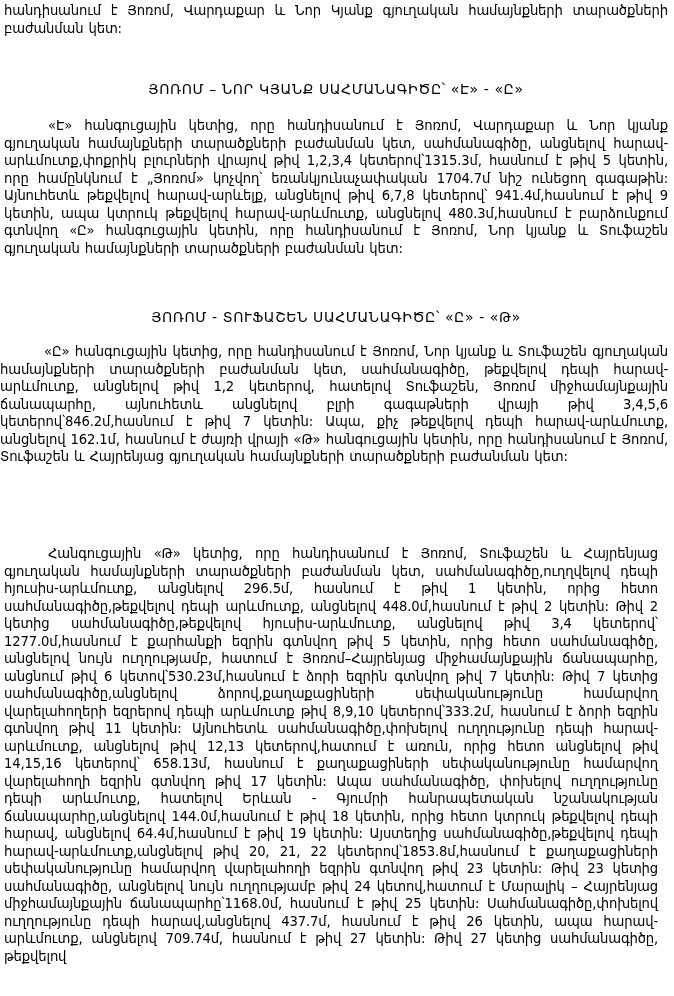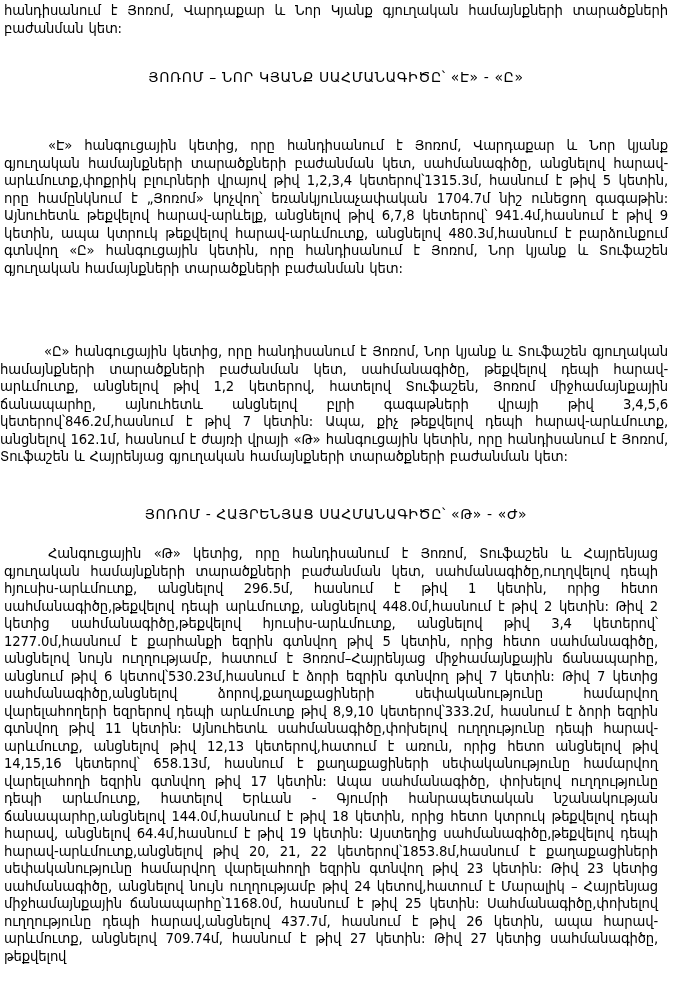--- a/index.html
+++ b/index.html
@@ -32,39 +32,39 @@
       letter-spacing: -0.15px;
       word-spacing: 1px;
     }
     .para.indent {
       text-indent: 44px;
     }
     .heading {
       font-size: 14px;
       line-height: 18px;
       text-align: center;
-      margin: 0;
+      margin: 12px;
       letter-spacing: 0.6px;
       font-weight: normal;
       text-transform: uppercase;
     }
     #p0 { position: absolute; top: 2px; left: 4px; right: 6px; }
     #h1 { position: absolute; top: 68px; left: 4px; right: 6px; }
-    #p1 { position: absolute; top: 117px; left: 4px; right: 6px; margin-top: 20px; }
+    #p1 { position: absolute; top: 117px; left: 4px; right: 6px; }
     #h2 { position: absolute; top: 296px; left: 4px; right: 6px; }
     #p2 { position: absolute; top: 343px; left: 0; right: 6px; }
     #h3 { position: absolute; top: 505px; left: 4px; right: 6px; }
     #p3 { position: absolute; top: 545px; left: 4px; right: 16px; }
   </style>
 </head>
 <body>
 
 <div class="page">
   <p id="p0" class="para">հանդիսանում է Յոռոմ, Վարդաքար և Նոր Կյանք գյուղական համայնքների տարածքների բաժանման կետ:</p>
 
   <h2 id="h1" class="heading">ՅՈՌՈՄ – ՆՈՐ ԿՅԱՆՔ ՍԱՀՄԱՆԱԳԻԾԸ՝ «Է» - «Ը»</h2>
   <p id="p1" class="para indent">«Է» հանգուցային կետից, որը հանդիսանում է Յոռոմ, Վարդաքար և Նոր կյանք գյուղական համայնքների տարածքների բաժանման կետ, սահմանագիծը, անցնելով հարավ-արևմուտք,փոքրիկ բլուրների վրայով թիվ 1,2,3,4 կետերով՝1315.3մ, հասնում է թիվ 5 կետին, որը համընկնում է „Յոռոմ» կոչվող՝ եռանկյունաչափական 1704.7մ նիշ ունեցող գագաթին: Այնուհետև թեքվելով հարավ-արևելք, անցնելով թիվ 6,7,8 կետերով՝ 941.4մ,հասնում է թիվ 9 կետին, ապա կտրուկ թեքվելով հարավ-արևմուտք, անցնելով 480.3մ,հասնում է բարձունքում գտնվող «Ը» հանգուցային կետին, որը հանդիսանում է Յոռոմ, Նոր կյանք և Տուֆաշեն գյուղական համայնքների տարածքների բաժանման կետ:</p>
 
+  <h2 id="h2" class="heading">ՅՈՌՈՄ - ՏՈՒՖԱՇԵՆ ՍԱՀՄԱՆԱԳԻԾԸ՝ «Ը» - «Թ»</h2>
   <p id="p2" class="para indent">«Ը» հանգուցային կետից, որը հանդիսանում է Յոռոմ, Նոր կյանք և Տուֆաշեն գյուղական համայնքների տարածքների բաժանման կետ, սահմանագիծը, թեքվելով դեպի հարավ-արևմուտք, անցնելով թիվ 1,2 կետերով, հատելով Տուֆաշեն, Յոռոմ միջհամայնքային ճանապարհը, այնուհետև անցնելով բլրի գագաթների վրայի թիվ 3,4,5,6 կետերով՝846.2մ,հասնում է թիվ 7 կետին: Ապա, քիչ թեքվելով դեպի հարավ-արևմուտք, անցնելով 162.1մ, հասնում է ժայռի վրայի «Թ» հանգուցային կետին, որը հանդիսանում է Յոռոմ, Տուֆաշեն և Հայրենյաց գյուղական համայնքների տարածքների բաժանման կետ:</p>
 
-  <h2 id="h3" class="heading">ՅՈՌՈՄ - ՀԱՅՐԵՆՅԱՑ ՍԱՀՄԱՆԱԳԻԾԸ՝ «Թ» - «Ժ»</h2>
   <p id="p3" class="para indent">Հանգուցային «Թ» կետից, որը հանդիսանում է Յոռոմ, Տուֆաշեն և Հայրենյաց գյուղական համայնքների տարածքների բաժանման կետ, սահմանագիծը,ուղղվելով դեպի հյուսիս-արևմուտք, անցնելով 296.5մ, հասնում է թիվ 1 կետին, որից հետո սահմանագիծը,թեքվելով դեպի արևմուտք, անցնելով 448.0մ,հասնում է թիվ 2 կետին: Թիվ 2 կետից սահմանագիծը,թեքվելով հյուսիս-արևմուտք, անցնելով թիվ 3,4 կետերով՝ 1277.0մ,հասնում է քարհանքի եզրին գտնվող թիվ 5 կետին, որից հետո սահմանագիծը, անցնելով նույն ուղղությամբ, հատում է Յոռոմ–Հայրենյաց միջհամայնքային ճանապարհը, անցնում թիվ 6 կետով՝530.23մ,հասնում է ձորի եզրին գտնվող թիվ 7 կետին: Թիվ 7 կետից սահմանագիծը,անցնելով ձորով,քաղաքացիների սեփականությունը համարվող վարելահողերի եզրերով դեպի արևմուտք թիվ 8,9,10 կետերով՝333.2մ, հասնում է ձորի եզրին գտնվող թիվ 11 կետին: Այնուհետև սահմանագիծը,փոխելով ուղղությունը դեպի հարավ-արևմուտք, անցնելով թիվ 12,13 կետերով,հատում է առուն, որից հետո անցնելով թիվ 14,15,16 կետերով՝ 658.13մ, հասնում է քաղաքացիների սեփականությունը համարվող վարելահողի եզրին գտնվող թիվ 17 կետին: Ապա սահմանագիծը, փոխելով ուղղությունը դեպի արևմուտք, հատելով Երևան - Գյումրի հանրապետական նշանակության ճանապարհը,անցնելով 144.0մ,հասնում է թիվ 18 կետին, որից հետո կտրուկ թեքվելով դեպի հարավ, անցնելով 64.4մ,հասնում է թիվ 19 կետին: Այստեղից սահմանագիծը,թեքվելով դեպի հարավ-արևմուտք,անցնելով թիվ 20, 21, 22 կետերով՝1853.8մ,հասնում է քաղաքացիների սեփականությունը համարվող վարելահողի եզրին գտնվող թիվ 23 կետին: Թիվ 23 կետից սահմանագիծը, անցնելով նույն ուղղությամբ թիվ 24 կետով,հատում է Մարալիկ – Հայրենյաց միջհամայնքային ճանապարհը՝1168.0մ, հասնում է թիվ 25 կետին: Սահմանագիծը,փոխելով ուղղությունը դեպի հարավ,անցնելով 437.7մ, հասնում է թիվ 26 կետին, ապա հարավ-արևմուտք, անցնելով 709.74մ, հասնում է թիվ 27 կետին: Թիվ 27 կետից սահմանագիծը, թեքվելով</p>
 </div>
 
 </body></html>

